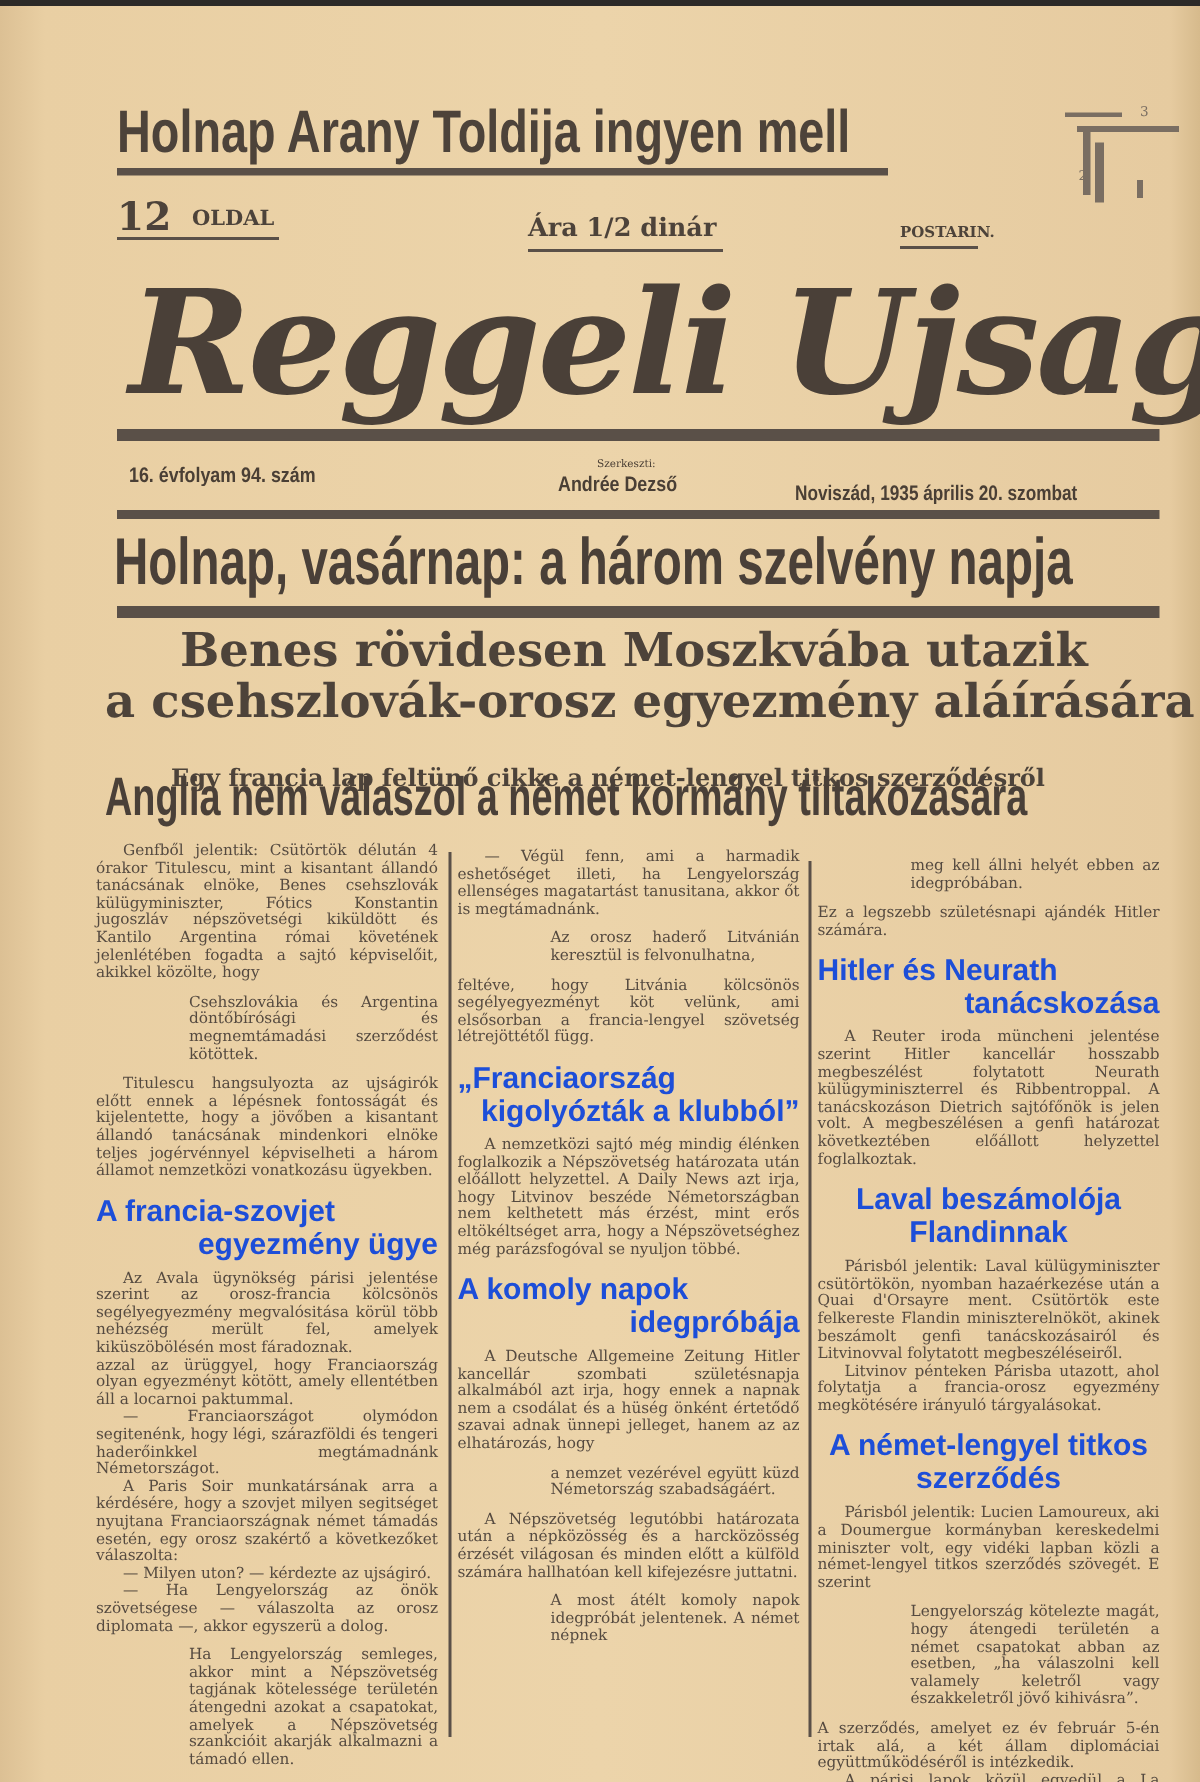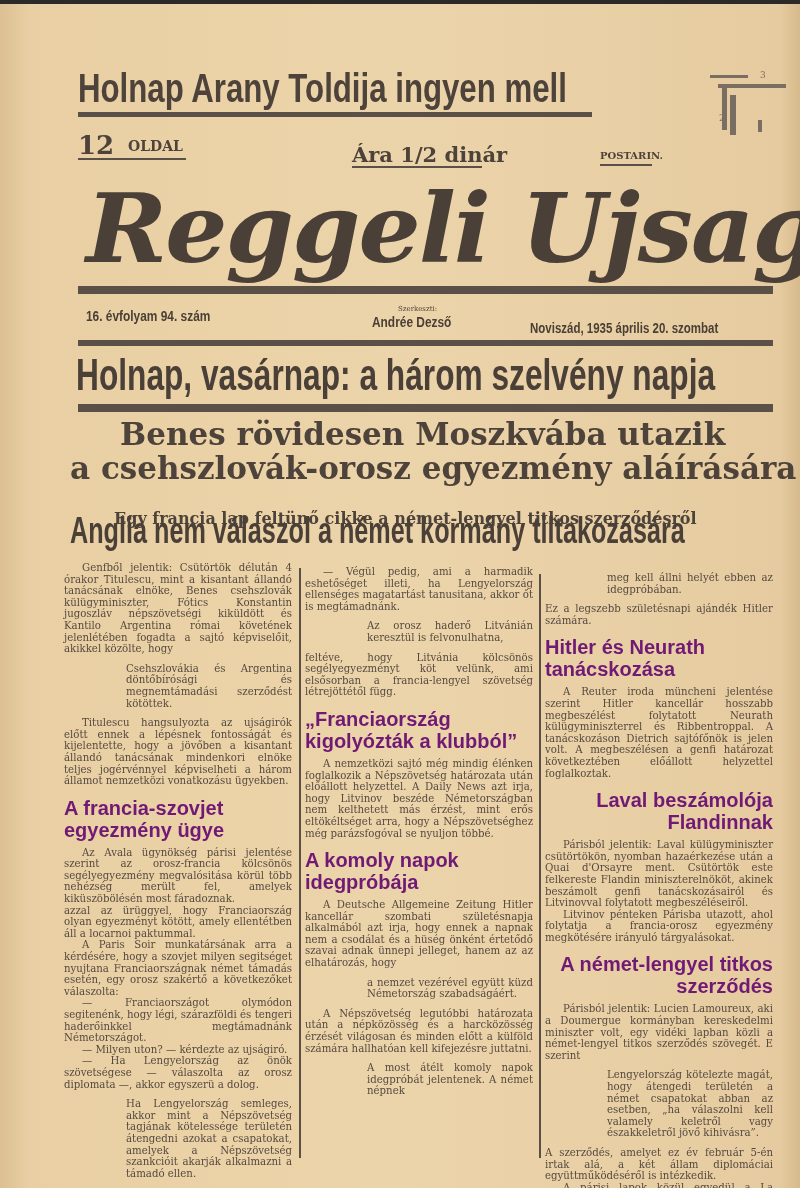--- a/index.html
+++ b/index.html
@@ -11,21 +11,21 @@
   }
   .topband { position:absolute; left:0; top:0; width:800px; height:4px; background:#2c2a28; }
   .condensed { font-family:"Liberation Sans", sans-serif; font-weight:bold; transform-origin:left top; display:inline-block; white-space:nowrap; }
   .abs { position:absolute; }
   .rule { position:absolute; background:#5a5048; }
 
   
   #banner { left:78px; top:66px; font-size:40px; letter-spacing:0px; transform:scaleX(0.78); color:#4d433a; }
   #oldal-num { left:78px; top:130px; font-family:"DejaVu Serif",serif; font-weight:bold; font-size:26px; color:#4d433a;text-align:right; }
   #oldal-lbl { left:128px; top:138px; font-family:"DejaVu Serif",serif; font-weight:bold; font-size:14px; color:#4d433a; }
-  #price { left:352px; top:142px; font-family:"DejaVu Serif",serif; font-weight:bold; font-size:21px; color:#4d433a; }
+  #price { left:352px; top:142px; font-family:"DejaVu Serif",serif; font-weight:bold; font-size:17px; color:#4d433a; }
   #postarin { left:600px; top:150px; font-family:"DejaVu Serif",serif; font-weight:bold; font-size:10px; color:#4d433a; }
 
   #masthead { left:86px; top:172px; font-family:"DejaVu Serif",serif; font-style:italic; font-weight:bold; font-size:96px; color:#4a4038; letter-spacing:-2px; transform:scaleX(1.02); transform-origin:left top; white-space:nowrap; }
 
   #issue { left:86px; top:308px; font-size:14px; transform:scaleX(0.85); }
   #editor-lbl { left:398px; top:305px; font-size:7px; font-family:"DejaVu Serif",serif; }
   #editor { left:372px; top:314px; font-size:14px; transform:scaleX(0.85); }
   #dateline { left:530px; top:320px; font-size:14px; transform:scaleX(0.82); }
 
   #headline1 { left:76px; top:350px; font-size:44px; transform:scaleX(0.72); color:#4a4038; }
@@ -33,23 +33,23 @@
   .serifhead { position:absolute; font-family:"DejaVu Serif",serif; font-weight:bold; color:#4d433a; white-space:nowrap; }
   #h2a { left:120px; top:416px; font-size:31px; }
   #h2b { left:70px; top:450px; font-size:31px; }
   #h2sub { left:114px; top:509px; font-size:16px; }
   #h3 { left:70px; top:510px; font-size:36px; transform:scaleX(0.70); color:#4a4038; }
 
   .col { position:absolute; font-size:10.2px; line-height:11.6px; text-align:justify; color:#554a40; }
   .col p { margin:0; }
   .col .ind { text-indent:18px; }
   .col .quote { margin-left:62px; margin-top:8px; margin-bottom:8px; }
-  .col .sub { font-family:"Liberation Sans",sans-serif; font-weight:bold; font-size:20px; line-height:22px; color:#701a75; margin:10px 0 6px 0; }
-  .col .sub .r { text-align:left; display:block; }
-  .col .sub .c { text-align:right; display:block; }
+  .col .sub { font-family:"Liberation Sans",sans-serif; font-weight:bold; font-size:20px; line-height:22px; color:#1d4ed8; margin:10px 0 6px 0; }
+  .col .sub .r { text-align:right; display:block; }
+  .col .sub .c { text-align:center; display:block; }
   .vline { position:absolute; width:1.5px; background:#5a5048; }
 </style>
 </head>
 <body>
 
 <div class="topband"></div>
 
 <div class="abs condensed" id="banner">Holnap Arany Toldija ingyen mell</div>
 <div class="rule" style="left:78px;top:112px;width:514px;height:5px;"></div>
 
@@ -96,29 +96,29 @@
 <div class="col" style="left:64px;top:562px;width:228px;">
   <p class="ind">Genfből jelentik: Csütörtök délután 4 órakor Titulescu, mint a kisantant állandó tanácsának elnöke, Benes csehszlovák külügyminiszter, Fótics Konstantin jugoszláv népszövetségi kiküldött és Kantilo Argentina római követének jelenlétében fogadta a sajtó képviselőit, akikkel közölte, hogy</p>
   <p class="quote">Csehszlovákia és Argentina döntőbírósági és megnemtámadási szerződést kötöttek.</p>
   <p class="ind">Titulescu hangsulyozta az ujságirók előtt ennek a lépésnek fontosságát és kijelentette, hogy a jövőben a kisantant állandó tanácsának mindenkori elnöke teljes jogérvénnyel képviselheti a három államot nemzetközi vonatkozásu ügyekben.</p>
   <div class="sub">
     <span>A francia-szovjet</span>
     <span class="r">egyezmény ügye</span>
   </div>
   <p class="ind">Az Avala ügynökség párisi jelentése szerint az orosz-francia kölcsönös segélyegyezmény megvalósitása körül több nehézség merült fel, amelyek kiküszöbölésén most fáradoznak.</p>
   <p>azzal az ürüggyel, hogy Franciaország olyan egyezményt kötött, amely ellentétben áll a locarnoi paktummal.</p>
+  <p class="ind">— Franciaországot olymódon segitenénk, hogy légi, szárazföldi és tengeri haderőinkkel megtámadnánk Németországot.</p>
   <p class="ind">A Paris Soir munkatársának arra a kérdésére, hogy a szovjet milyen segitséget nyujtana Franciaországnak német támadás esetén, egy orosz szakértő a következőket válaszolta:</p>
-  <p class="ind">— Franciaországot olymódon segitenénk, hogy légi, szárazföldi és tengeri haderőinkkel megtámadnánk Németországot.</p>
   <p class="ind">— Milyen uton? — kérdezte az ujságiró.</p>
   <p class="ind">— Ha Lengyelország az önök szövetségese — válaszolta az orosz diplomata —, akkor egyszerü a dolog.</p>
   <p class="quote">Ha Lengyelország semleges, akkor mint a Népszövetség tagjának kötelessége területén átengedni azokat a csapatokat, amelyek a Népszövetség szankcióit akarják alkalmazni a támadó ellen.</p>
 </div>
 
 <div class="col" style="left:305px;top:566px;width:228px;">
-  <p class="ind">— Végül pedig, ami a harmadik eshetőséget illeti, ha Lengyelország ellenséges magatartást tanusitana, akkor őt is megtámadnánk.</p>
+  <p class="ind">— Végül fenn, ami a harmadik eshetőséget illeti, ha Lengyelország ellenséges magatartást tanusitana, akkor őt is megtámadnánk.</p>
   <p class="quote">Az orosz haderő Litvánián keresztül is felvonulhatna,</p>
   <p>feltéve, hogy Litvánia kölcsönös segélyegyezményt köt velünk, ami elsősorban a francia-lengyel szövetség létrejöttétől függ.</p>
   <div class="sub">
     <span>„Franciaország</span>
     <span class="r">kigolyózták a klubból”</span>
   </div>
   <p class="ind">A nemzetközi sajtó még mindig élénken foglalkozik a Népszövetség határozata után előállott helyzettel. A Daily News azt irja, hogy Litvinov beszéde Németországban nem kelthetett más érzést, mint erős eltökéltséget arra, hogy a Népszövetséghez még parázsfogóval se nyuljon többé.</p>
   <div class="sub">
     <span>A komoly napok</span>
     <span class="r">idegpróbája</span>

